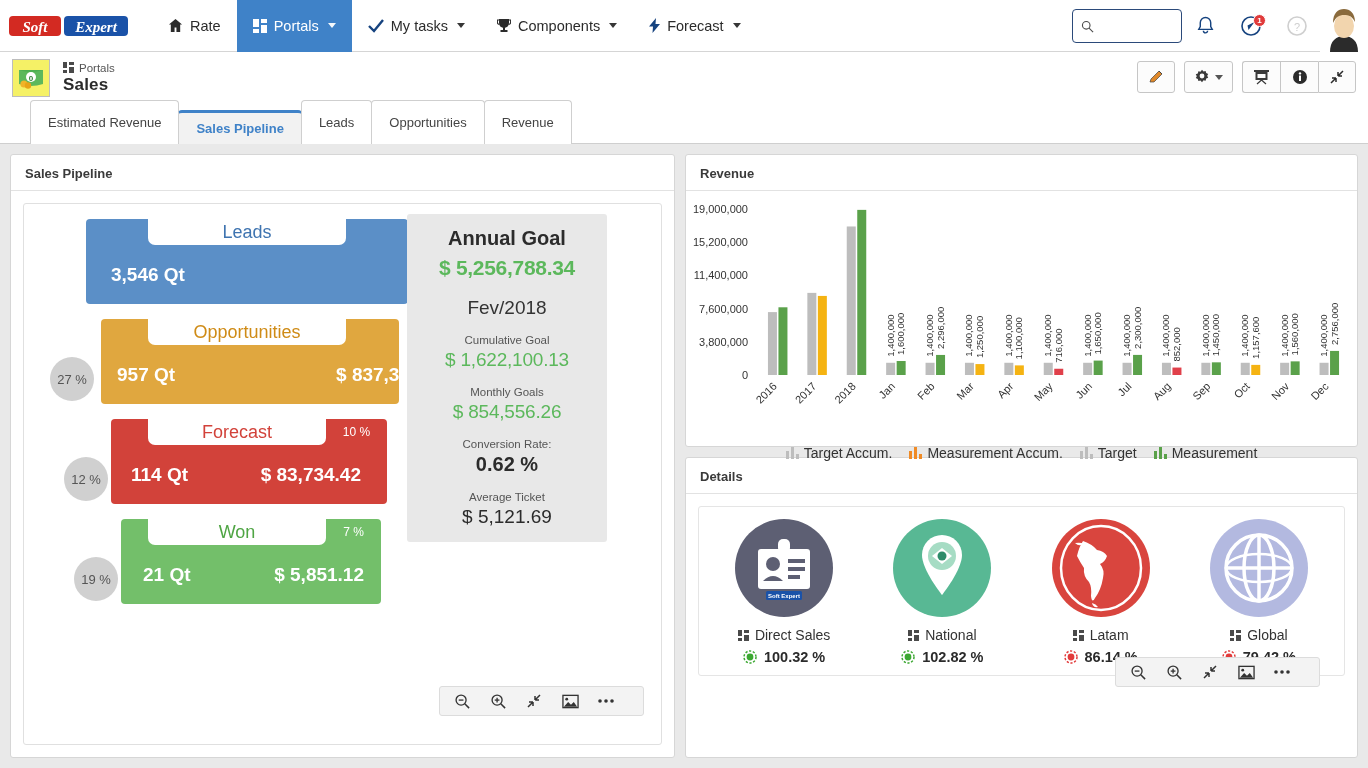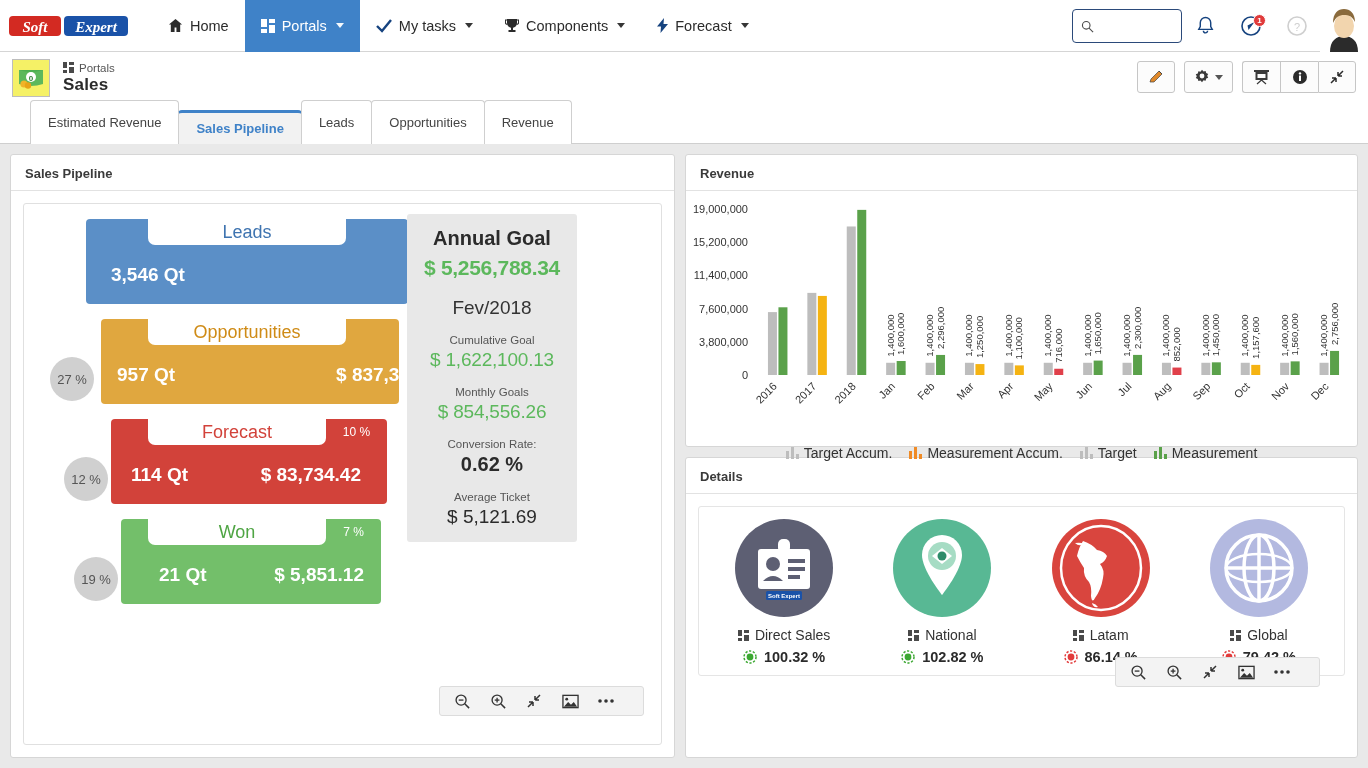--- a/index.html
+++ b/index.html
@@ -135,21 +135,21 @@
     display: flex; align-items: center; justify-content: center; z-index: 3;
   }
   .pct-right {
     position: absolute; color: #fff; font-size: 12px; z-index: 4;
     height: 26px; line-height: 26px;
   }
 
   
   .goal-card {
     position: absolute; left: 383px; top: 10px;
-    width: 170px; background: #e8e8e8; border-radius: 3px;
+    width: 200px; background: #e8e8e8; border-radius: 3px;
     text-align: center; padding: 13px 6px 14px 6px;
   }
   .goal-h { font-size: 20px; font-weight: bold; color: #2b2b2b; }
   .goal-big { font-size: 21px; font-weight: bold; color: #5cb85c; margin-top: 6px; letter-spacing:-.3px;}
   .goal-mo { font-size: 19px; color: #333; margin-top: 17px; }
   .goal-lbl { font-size: 11.5px; color: #555; margin-top: 15px; }
   .goal-val-g { font-size: 19px; color: #5cb85c; margin-top: 3px; letter-spacing:-.2px;}
   .goal-val-b { font-size: 20px; color: #2b2b2b; font-weight: bold; margin-top: 3px; }
   .goal-val-n { font-size: 19px; color: #2b2b2b; margin-top: 3px; }
 
@@ -197,21 +197,21 @@
     <text x="88" y="18.5" font-family="Liberation Serif, serif" font-size="15" font-style="italic" font-weight="bold" fill="#fff" text-anchor="middle">Expert</text>
   </svg>
 
   <div class="nav-items">
     <div class="nav-item">
       <span class="nav-ico">
         <svg width="15" height="15" viewBox="0 0 16 16">
             <path d="M8 1 L1 7 h2 v8 h4 v-5 h2 v5 h4 V7 h2 Z" fill="#2b2b2b"></path>
           </svg>
       </span>
-      <span>Home</span>
+      <span>Rate</span>
     </div>
 
     <div class="nav-item active">
       <span class="nav-ico">
         <svg width="14" height="14" viewBox="0 0 14 14">
             <rect x="0" y="0" width="6" height="8" fill="#fff"></rect>
             <rect x="8" y="0" width="6" height="4" fill="#fff"></rect>
             <rect x="8" y="6" width="6" height="8" fill="#fff"></rect>
             <rect x="0" y="10" width="6" height="4" fill="#fff"></rect>
           </svg>
@@ -416,21 +416,21 @@
               <span>$ 83,734.42</span>
             </div>
             <div class="pct-circle" style="left:40px; top:38px;">12 %</div>
           </div>
 
           <div class="stage">
             <div class="stage-bar" style="left:97px; width:260px; background:#73bf6a;"></div>
             <div class="notch" style="left:124px; width:178px;"></div>
             <div class="stage-label" style="left:124px; width:178px; color:#4fa544;">Won</div>
             <div class="pct-right" style="left:302px; width:55px; text-align:center;">7 %</div>
-            <div class="stage-vals" style="left:97px; width:265px; padding:0 22px 0 38px; justify-content:space-between;">
+            <div class="stage-vals" style="left:97px; width:265px; padding:0 22px 0 22px; justify-content:space-between;">
               <span>21 Qt</span>
               <span>$ 5,851.12</span>
             </div>
             <div class="pct-circle" style="left:50px; top:38px;">19 %</div>
           </div>
         </div>
 
         <div class="goal-card">
           <div class="goal-h">Annual Goal</div>
           <div class="goal-big">$ 5,256,788.34</div>

